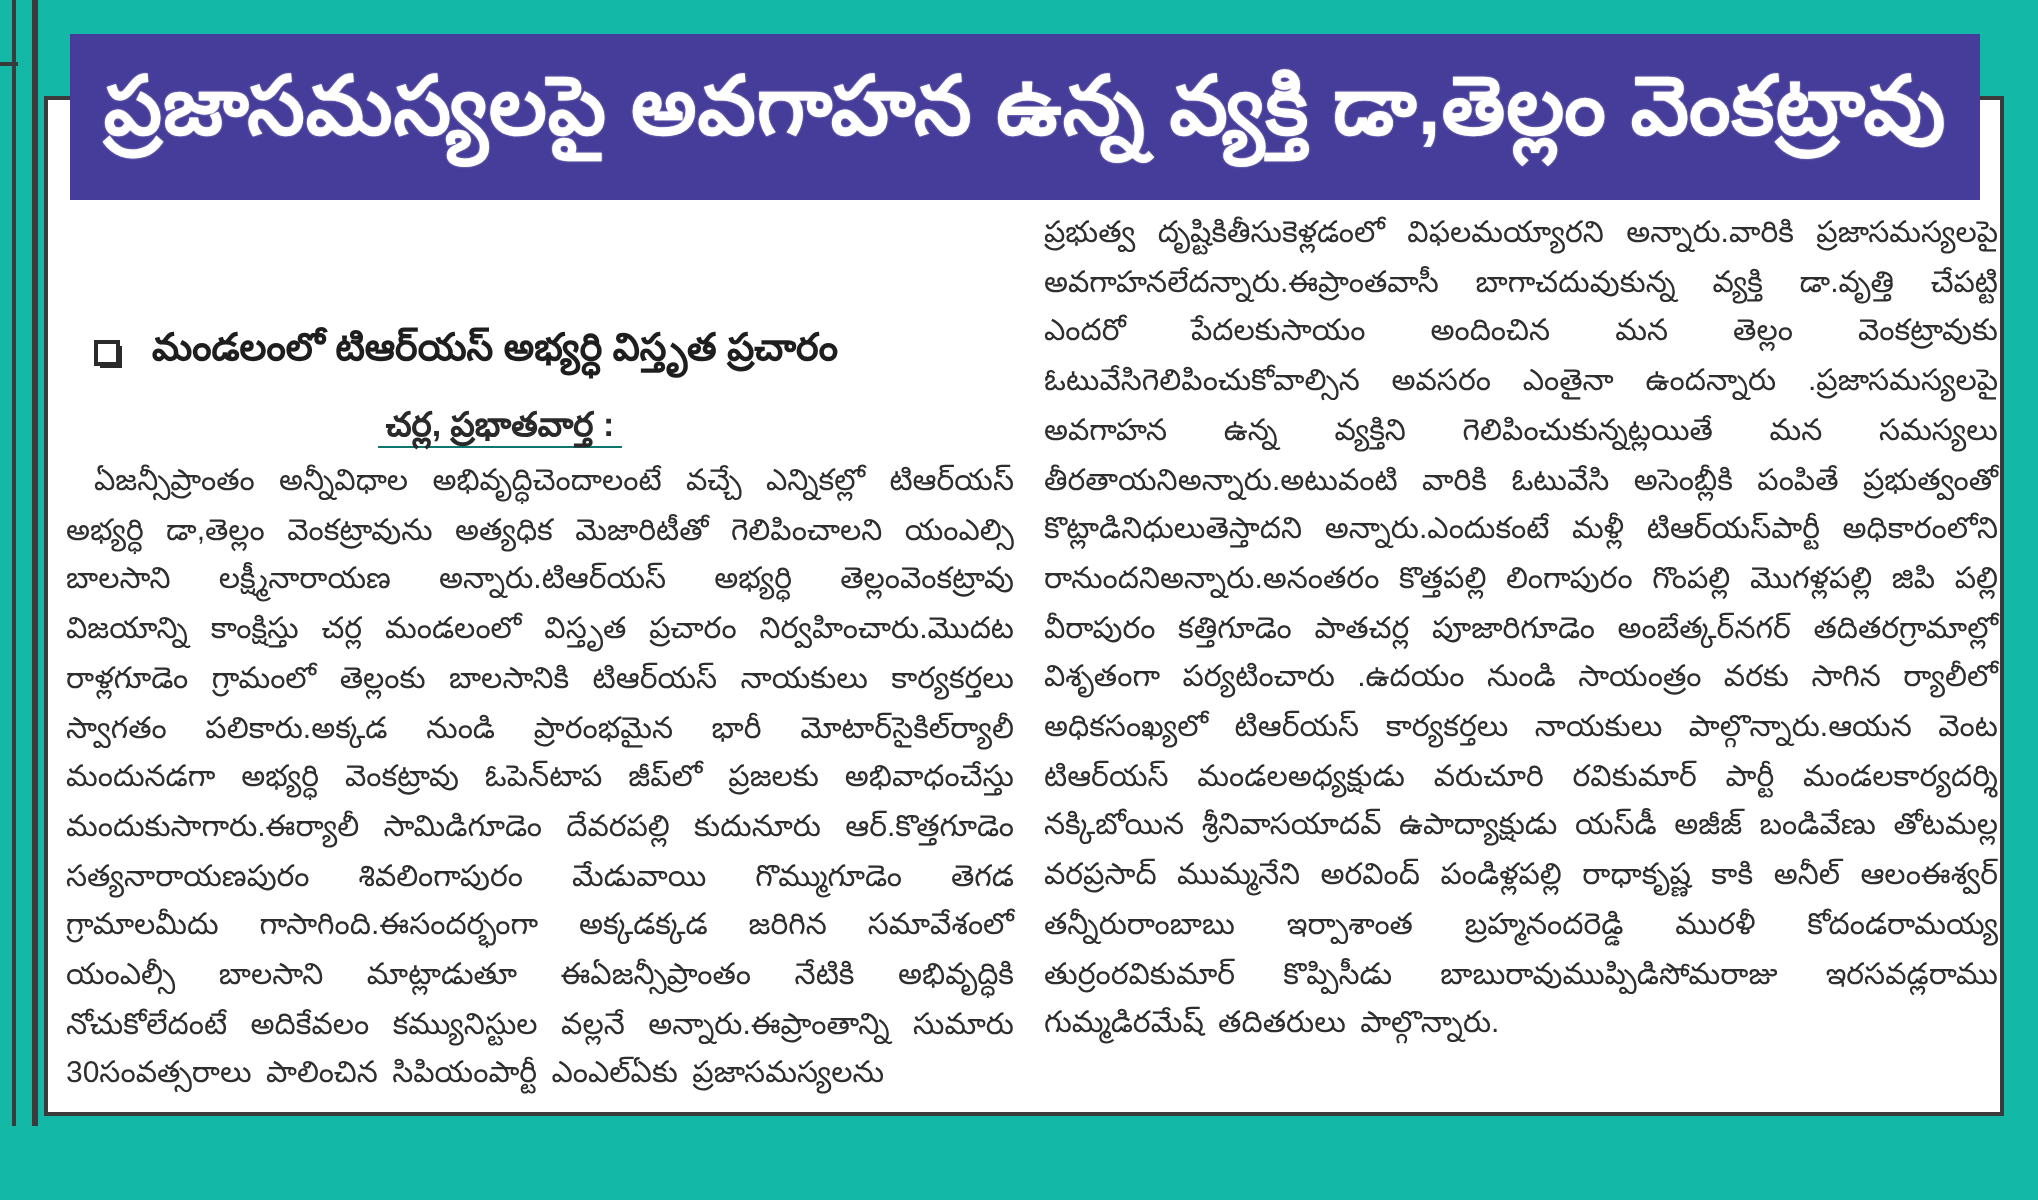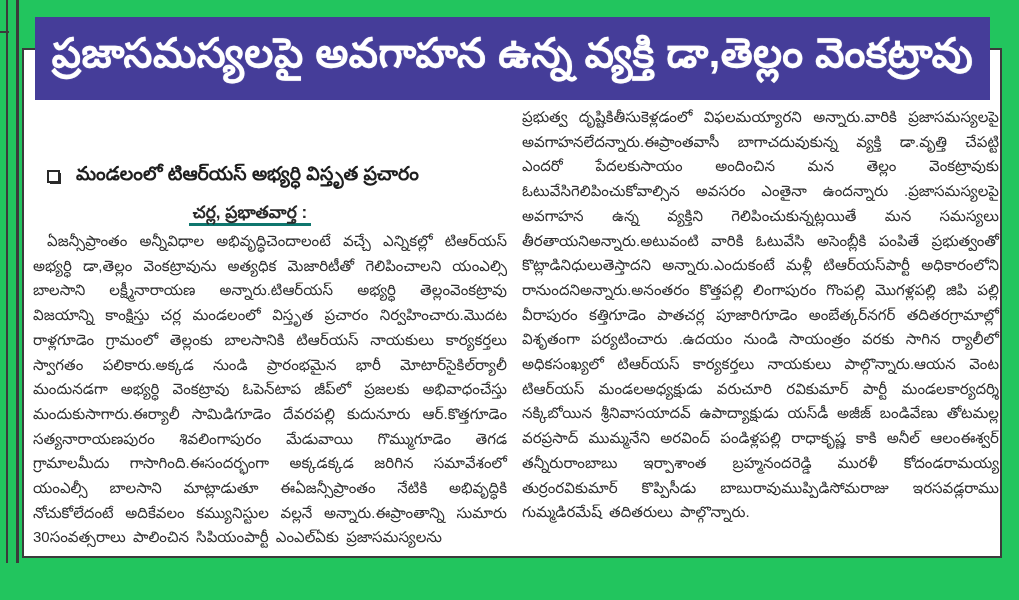--- a/index.html
+++ b/index.html
@@ -7,21 +7,21 @@
     --banner-text:#ffffff;
     --body-text:#2e2e2e;
     --border-col:#3b3b3b;
   }
   *{margin:0;padding:0;box-sizing:border-box;}
   html,body{background:#ffffff;}
   body{font-family:"Liberation Sans","DejaVu Sans",sans-serif;color:var(--body-text);}
   .page{
     position:relative;
     width:1019px;height:600px;
-    background:#22c55e;
+    background:#14b8a6;
     overflow:hidden;
   }
   
   .rule-outer{position:absolute;left:6px;top:0;width:2px;height:563px;background:var(--border-col);}
   .rule-inner{position:absolute;left:16px;top:0;width:3px;height:563px;background:var(--border-col);}
   .rule-tick{position:absolute;left:0;top:31px;width:9px;height:2px;background:var(--border-col);}
   
   .article-box{
     position:absolute;left:22px;top:48px;width:980px;height:510px;
     border:2px solid var(--border-col);
@@ -60,21 +60,21 @@
     border:2px solid #2a2a2a;
     box-shadow:2px 2px 0 -1px #2a2a2a;
     margin-right:16px;background:#fff;
   }
   .subhead:nth-child(2) .checkbox{margin-left:-6px;margin-right:18px;}
   .dateline{
     text-align:center;
     font-weight:bold;font-size:17px;color:#2a2a2a;
     margin:6px 40px 2px 0;
   }
-  .dateline span{border-bottom:3px solid #0f766e;padding:0 4px 1px 4px;}
+  .dateline span{border-bottom:1px solid #0f766e;padding:0 4px 1px 4px;}
   .body-text{
     font-size:15px;line-height:24.7px;
     text-align:justify;
     word-spacing:3px;
     color:var(--body-text);
   }
   .col-left .body-text{margin-top:3px;text-indent:14px;}
   
   .col-right{
     position:absolute;left:522px;top:105px;width:477px;

